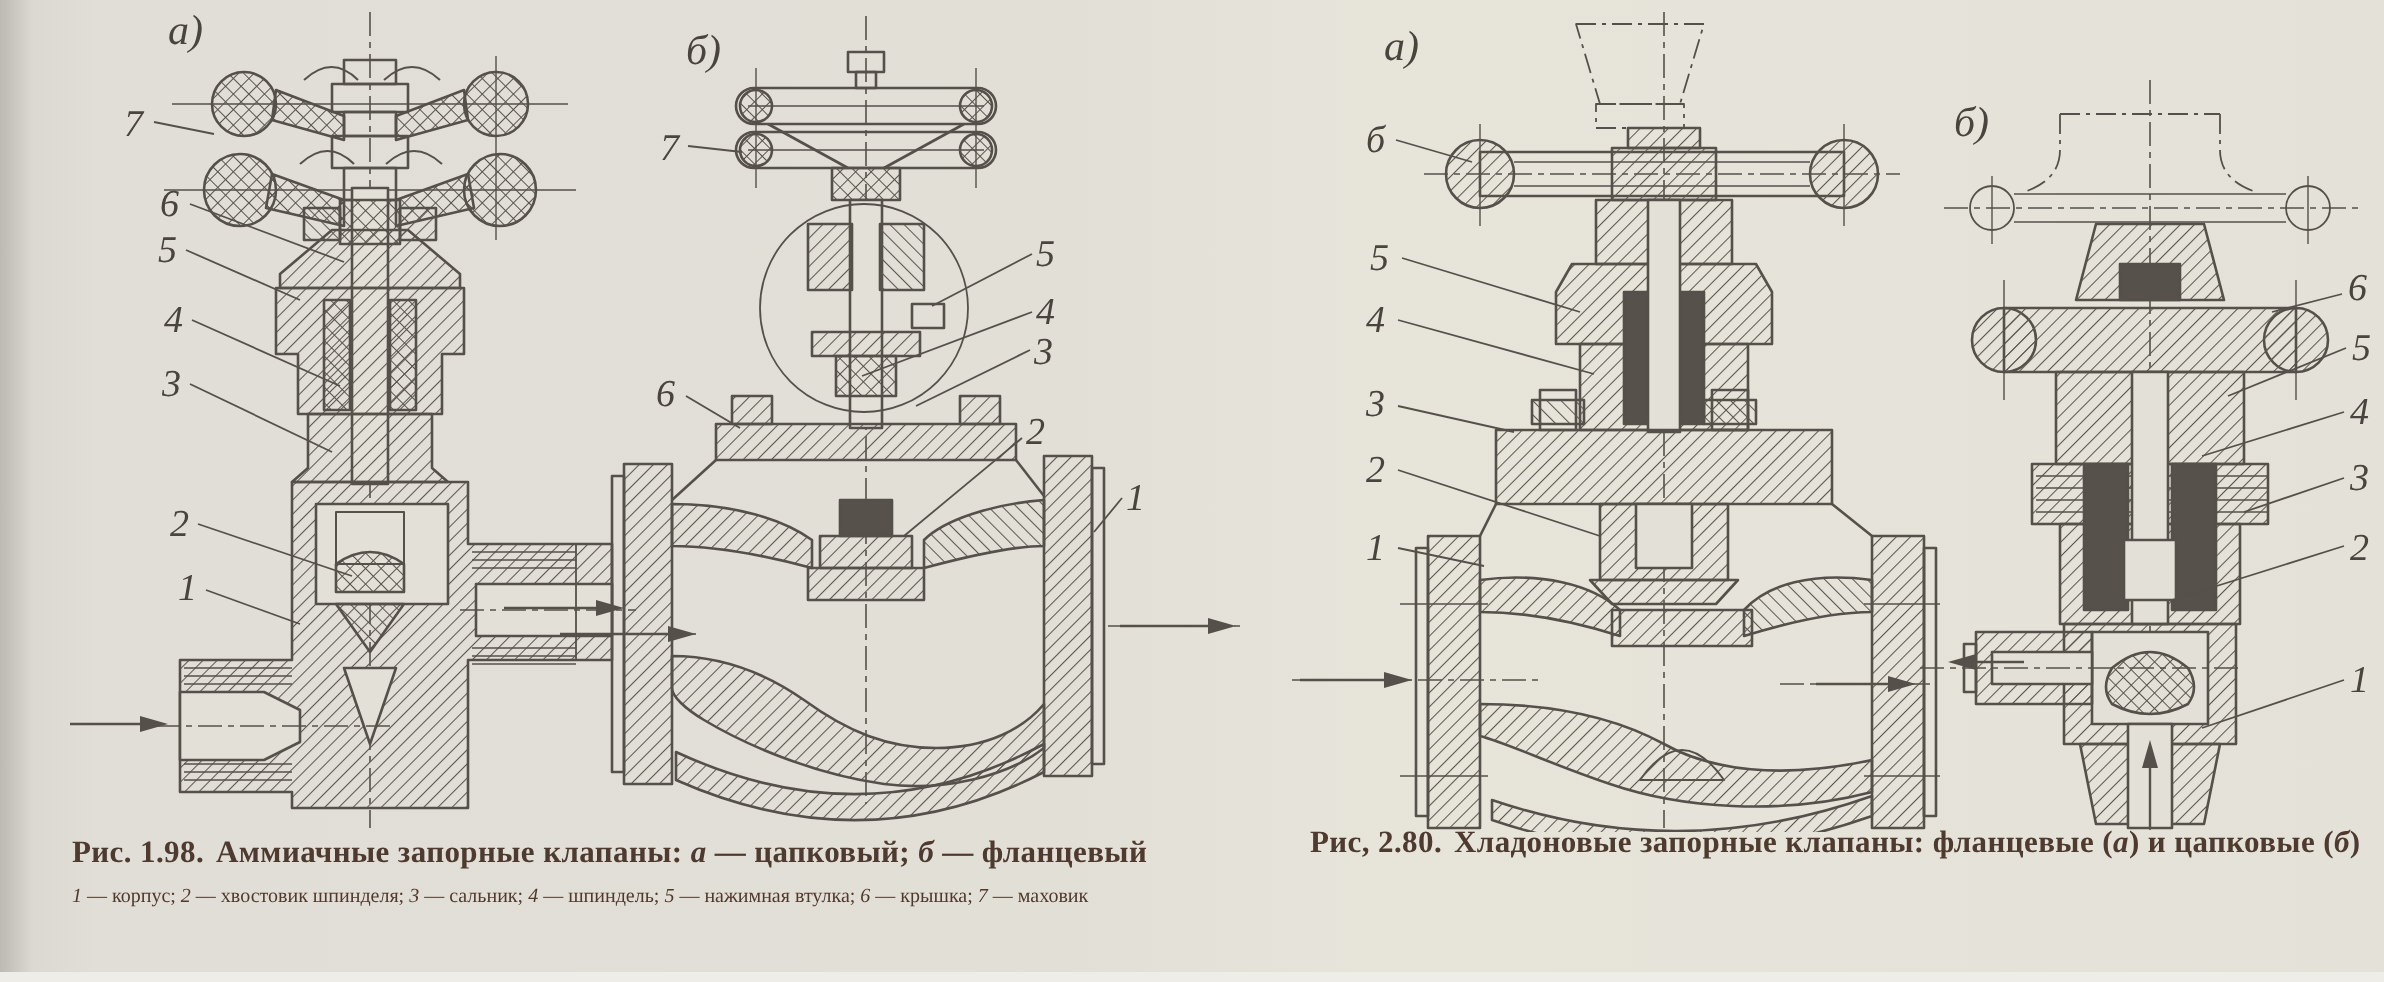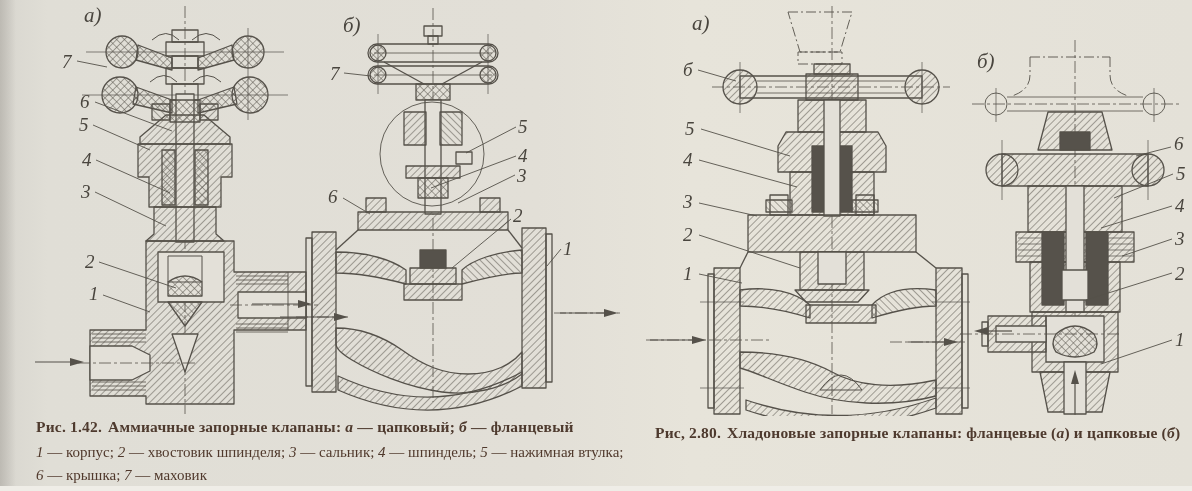--- a/index.html
+++ b/index.html
@@ -12,24 +12,24 @@
     content:""; position:absolute; left:0; top:0; width:16px; height:100%;
     background:linear-gradient(90deg,#bdbab3,rgba(189,186,179,0)); 
   }
   #page::after{ 
     content:""; position:absolute; left:0; bottom:0; width:100%; height:5px;
     background:#efede7;
   }
   svg{position:absolute; left:0; top:0;}
   .caption{position:absolute; color:#4e3a2e;}
   .cap79{left:36px; top:418px; width:592px;}
-  .cap80{left:655px; top:424px; width:534px;}
+  .cap80{left:655px; top:413px; width:534px;}
   .cap-line1{font-weight:bold; font-size:15.5px; letter-spacing:.2px; margin:0 0 5px 0; white-space:nowrap;}
   .cap-line1 i{font-weight:bold;}
-  .cap-parts{font-size:15px; line-height:1.5; margin:0; color:#50392c;}
+  .cap-parts{font-size:10px; line-height:1.5; margin:0; color:#50392c;}
   .cap-parts i{font-style:italic;}
   .fignum{margin-right:6px;}
   text{font-family:"Liberation Serif", serif;}
   .co{font-style:italic; font-size:19px; fill:#49453e; stroke:none;}
   .sub{font-style:italic; font-size:21px; fill:#49453e; stroke:none;}
 </style>
 </head>
 <body>
 
 <div id="page">
@@ -343,21 +343,21 @@
     <text class="co" x="1174" y="150">6</text>
     <text class="co" x="1176" y="180">5</text>
     <text class="co" x="1175" y="212">4</text>
     <text class="co" x="1175" y="245">3</text>
     <text class="co" x="1175" y="280">2</text>
     <text class="co" x="1175" y="346">1</text>
   </g>
 </svg>
 
   <div class="caption cap79">
-    <p class="cap-line1"><span class="fignum">Рис. 1.42.</span><span>Аммиачные запорные клапаны:  <i>а</i> — цапковый;  <i>б</i> — фланцевый</span></p>
+    <p class="cap-line1"><span class="fignum">Рис. 1.98.</span><span>Аммиачные запорные клапаны:  <i>а</i> — цапковый;  <i>б</i> — фланцевый</span></p>
     <p class="cap-parts"><i>1</i> — корпус; <i>2</i> — хвостовик шпинделя; <i>3</i> — сальник; <i>4</i> — шпиндель; <i>5</i> — нажимная втулка; <i>6</i> — крышка; <i>7</i> — маховик</p>
   </div>
 
   <div class="caption cap80">
     <p class="cap-line1"><span class="fignum">Рис, 2.80.</span><span>Хладоновые запорные клапаны: фланцевые (<i>а</i>) и цапковые (<i>б</i>)</span></p>
   </div>
 
 </div>
 
 </body></html>

